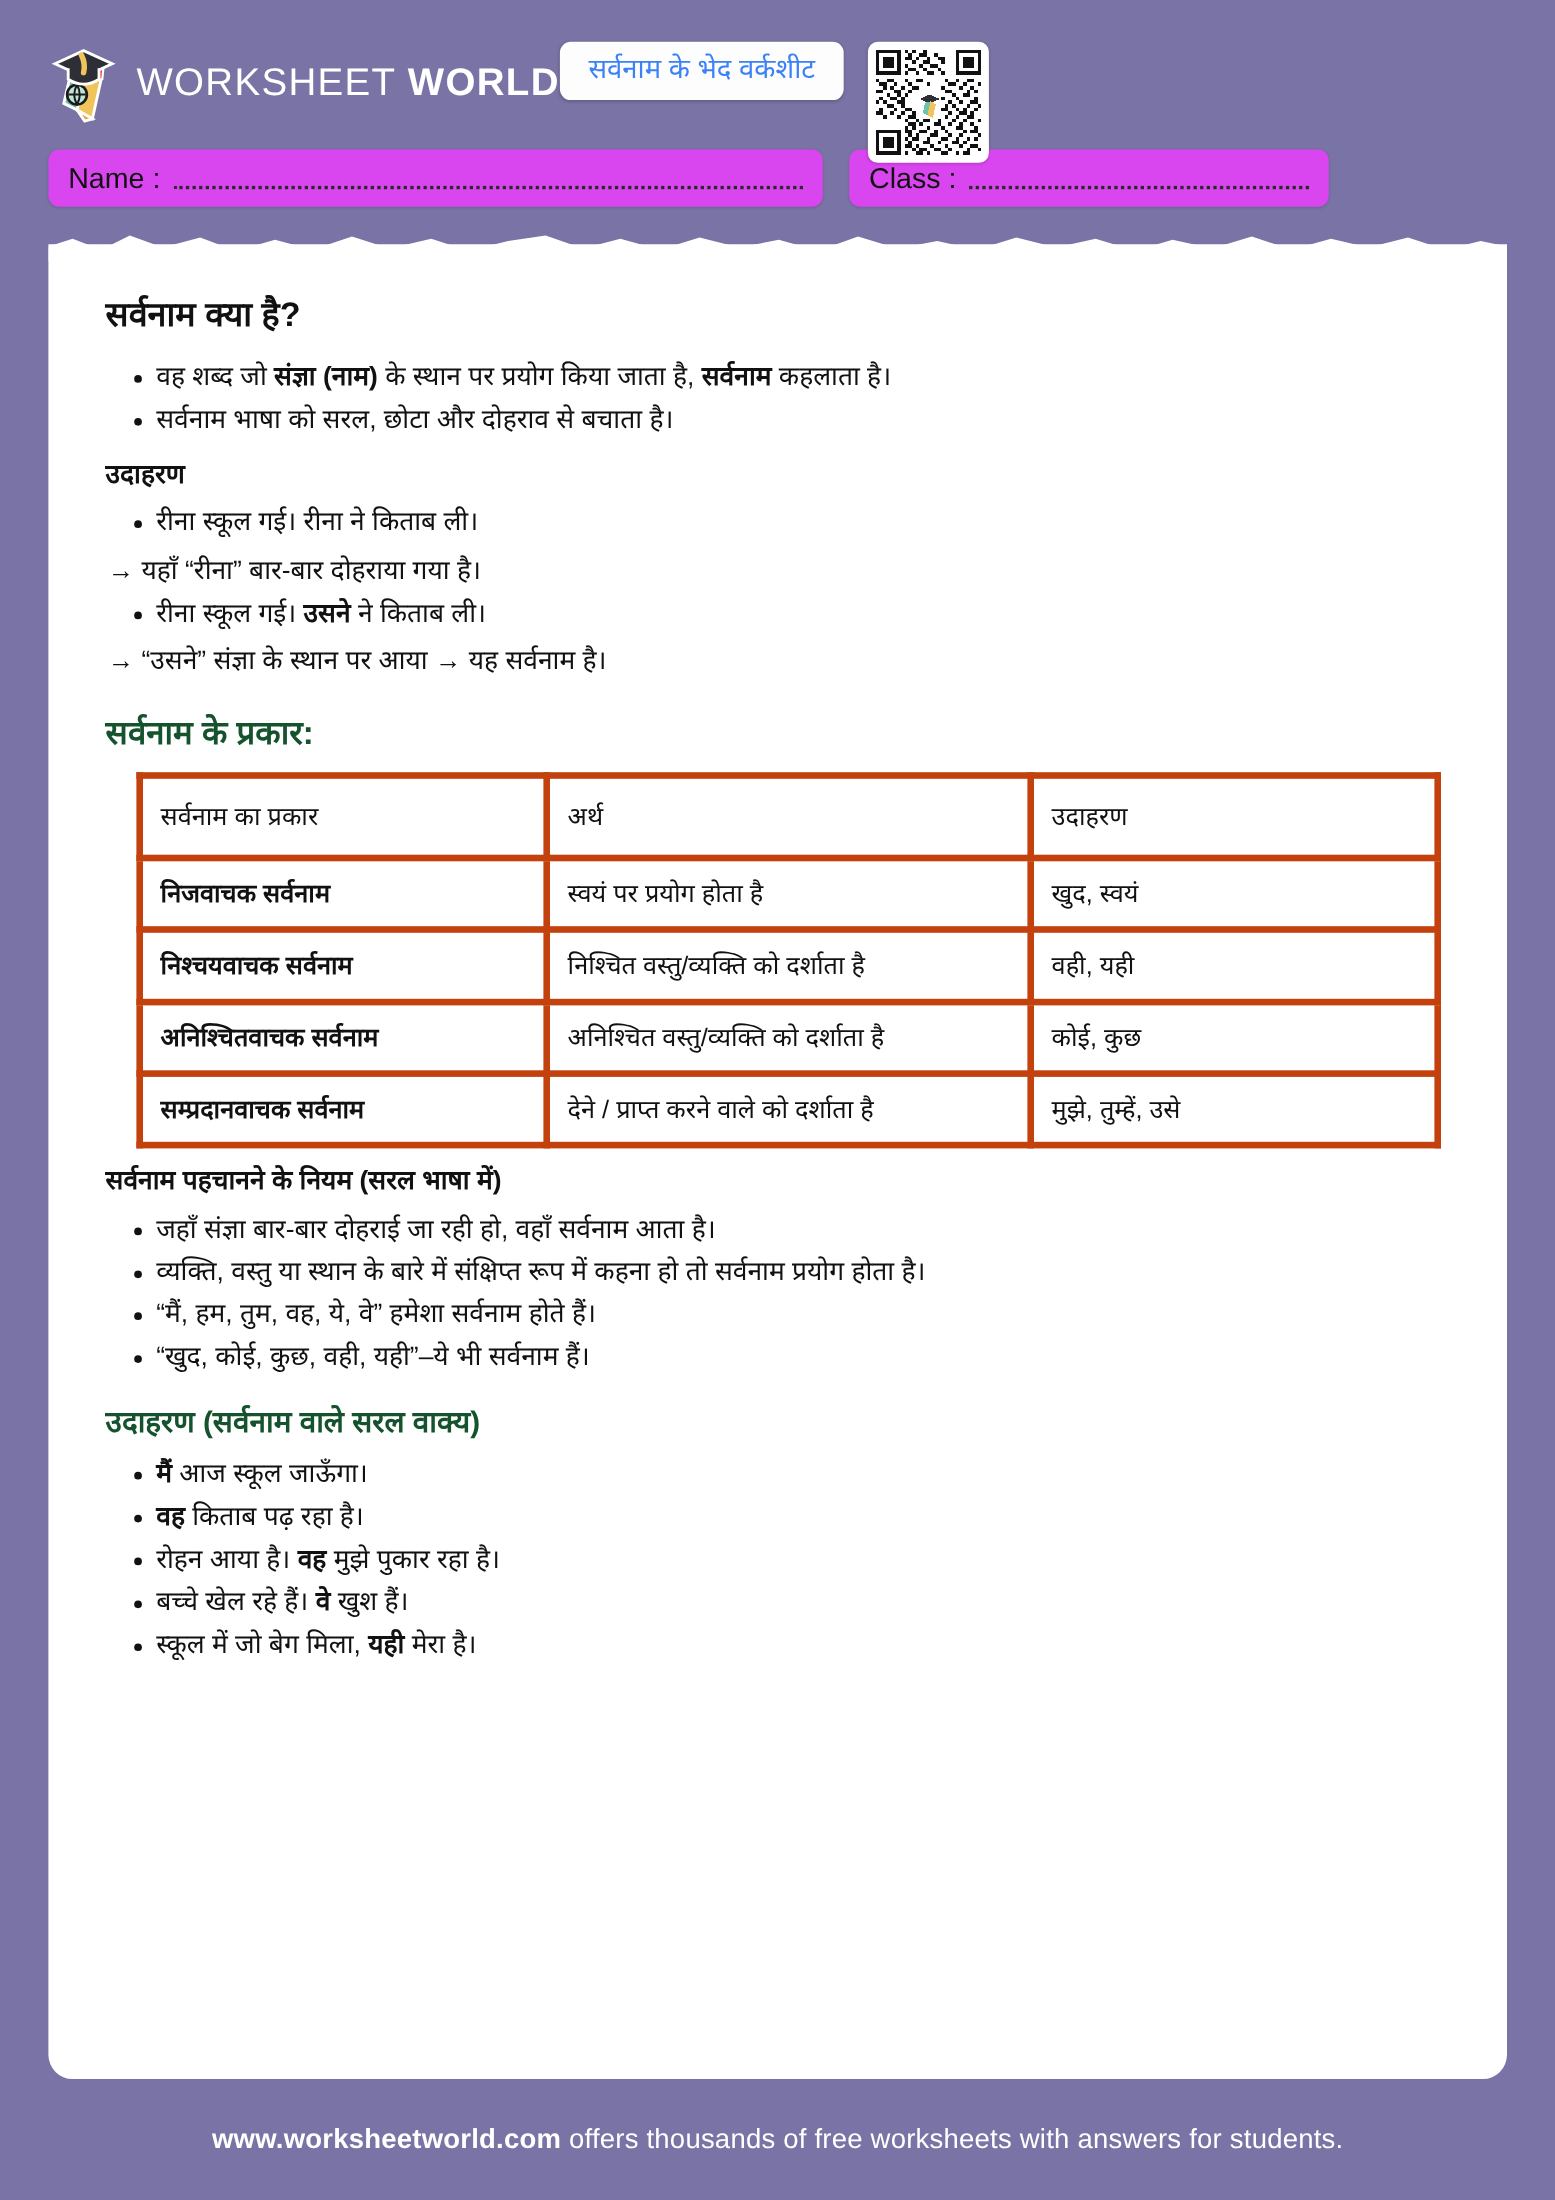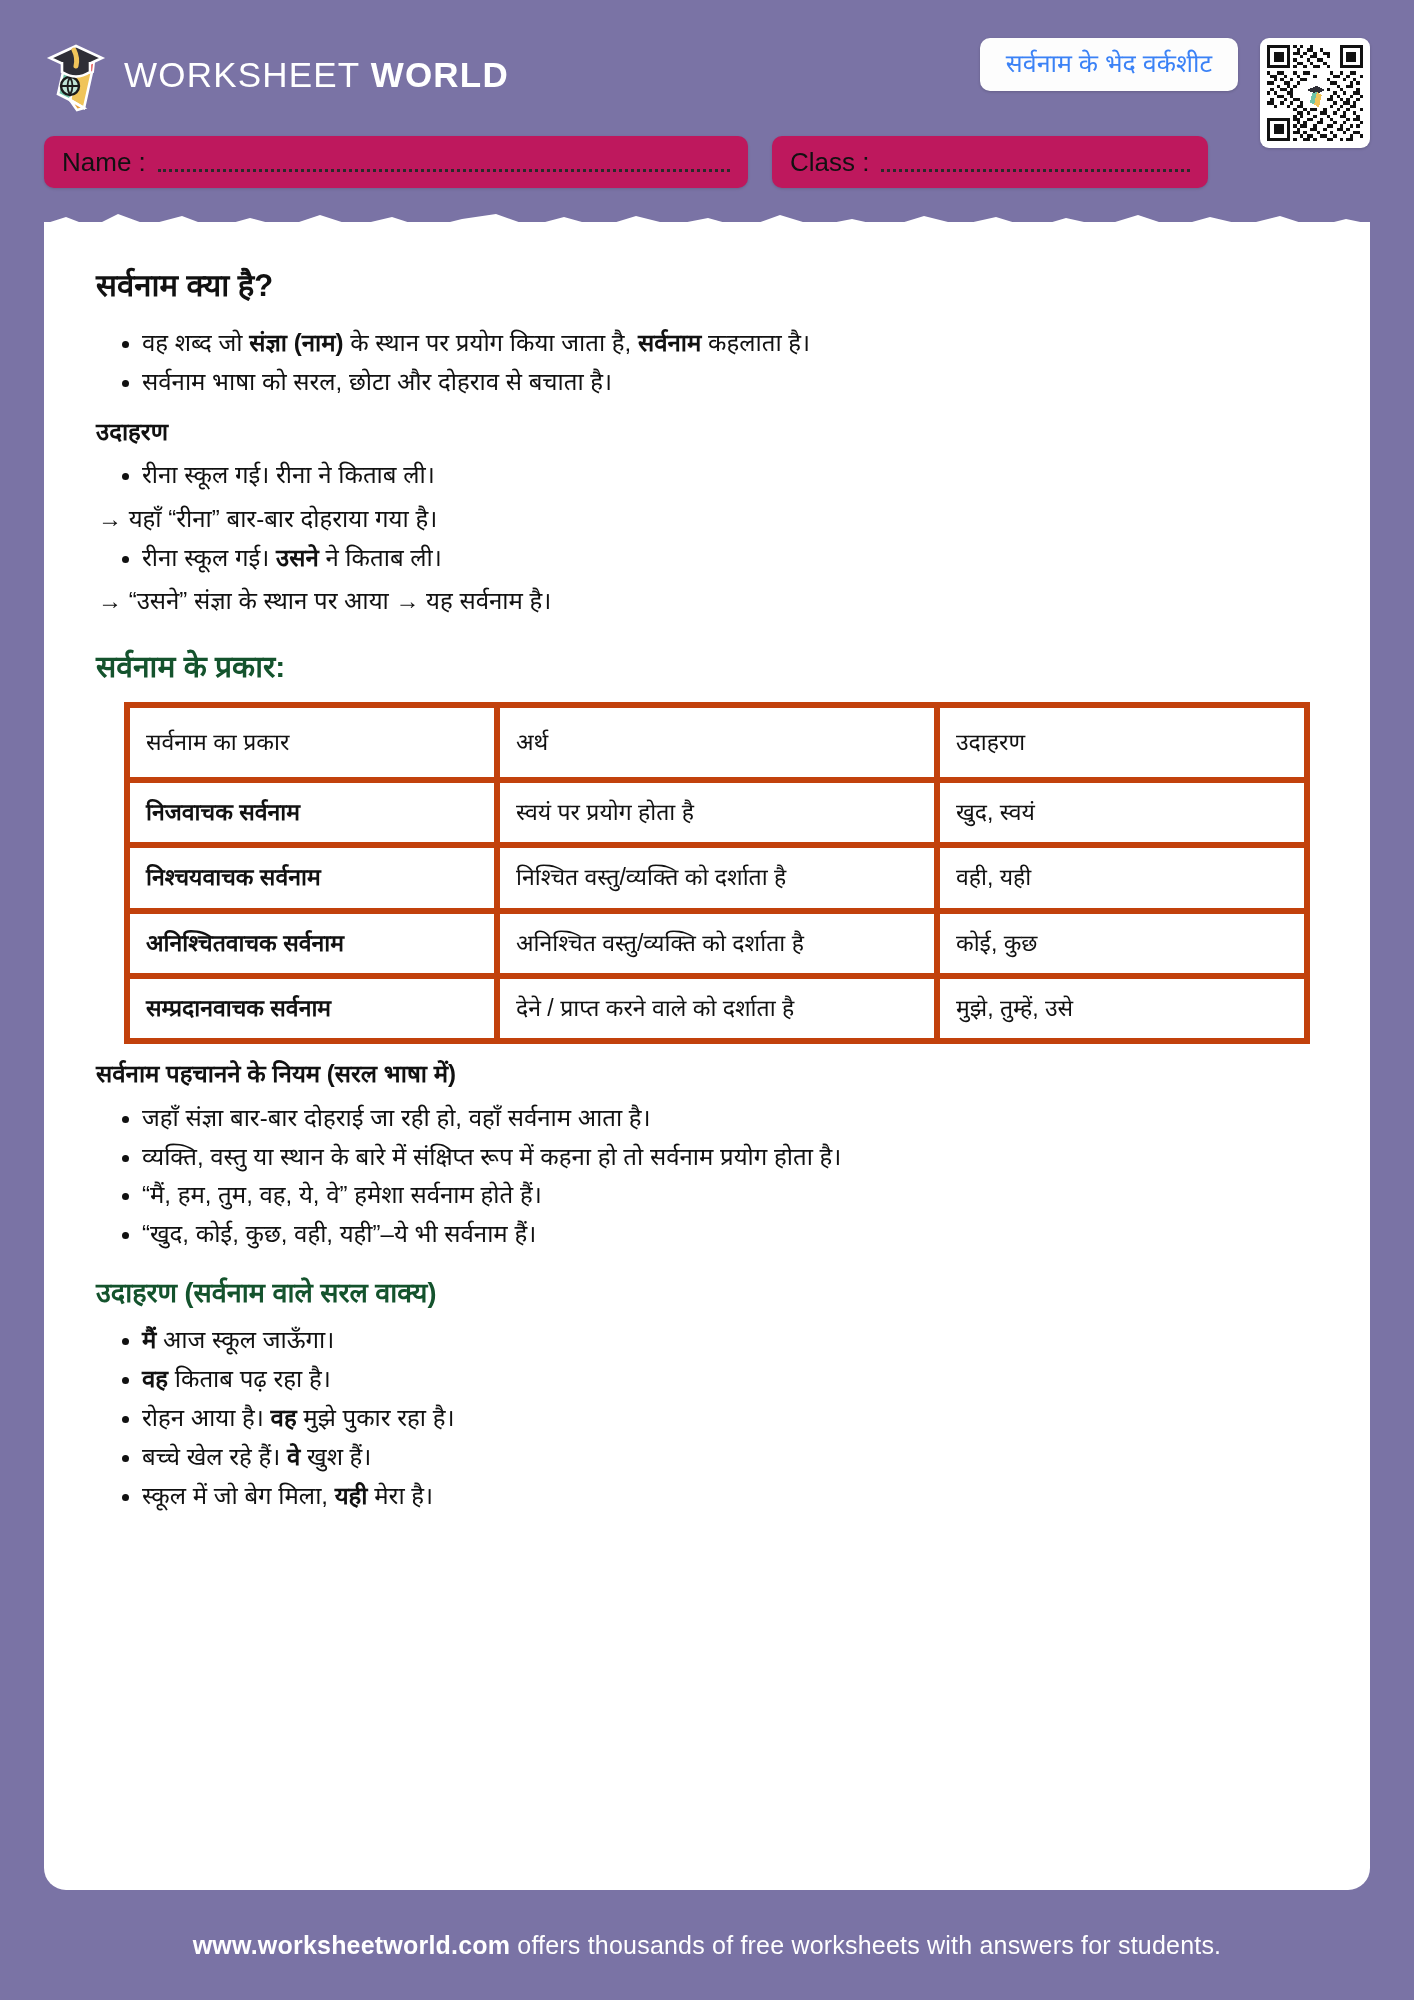--- a/index.html
+++ b/index.html
@@ -19,21 +19,21 @@
   
   .header {
     position: relative;
     height: 232px;
     padding: 34px 44px 0 44px;
   }
 
   .header-top {
     display: flex;
     align-items: flex-start;
-    justify-content: space-between;
+    justify-content: flex-start;
     height: 82px;
   }
 
   .brand {
     display: flex;
     align-items: center;
     gap: 16px;
     padding-top: 4px;
   }
 
@@ -83,21 +83,21 @@
   }
   .qr-canvas { width: 100%; height: 100%; display: block; }
 
   
   .fields {
     display: flex;
     gap: 24px;
     margin-top: 20px;
   }
   .field {
-    background: #be185d;
+    background: #d946ef;
     border-radius: 10px;
     height: 52px;
     display: flex;
     align-items: center;
     padding: 0 18px;
     box-shadow: 0 1px 3px rgba(0,0,0,.14);
   }
   .field.name { width: 704px; }
   .field.cls  { width: 436px; }
   .field-label {

